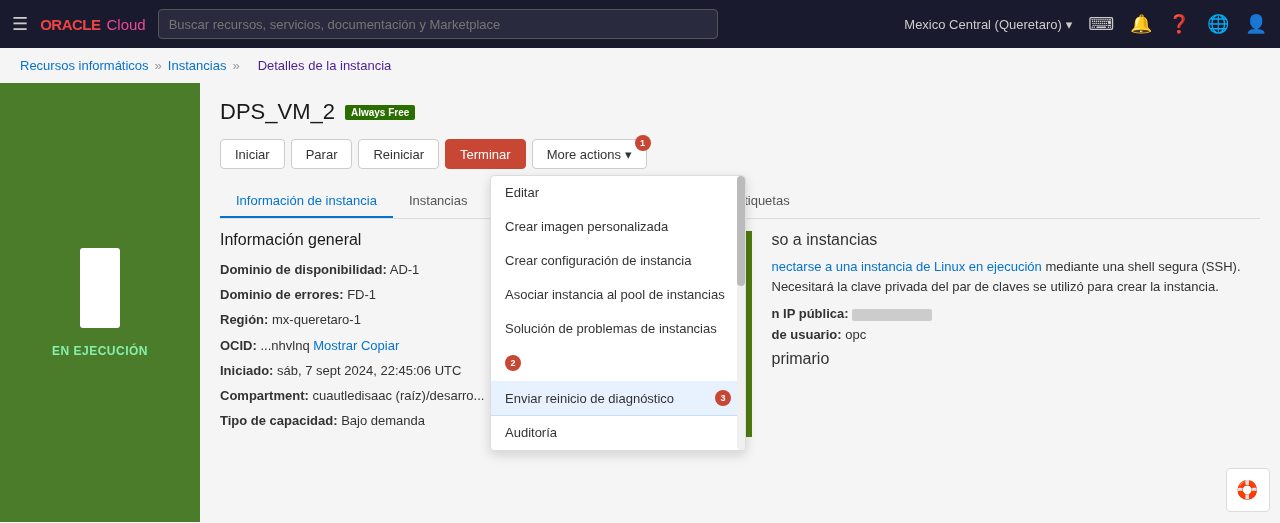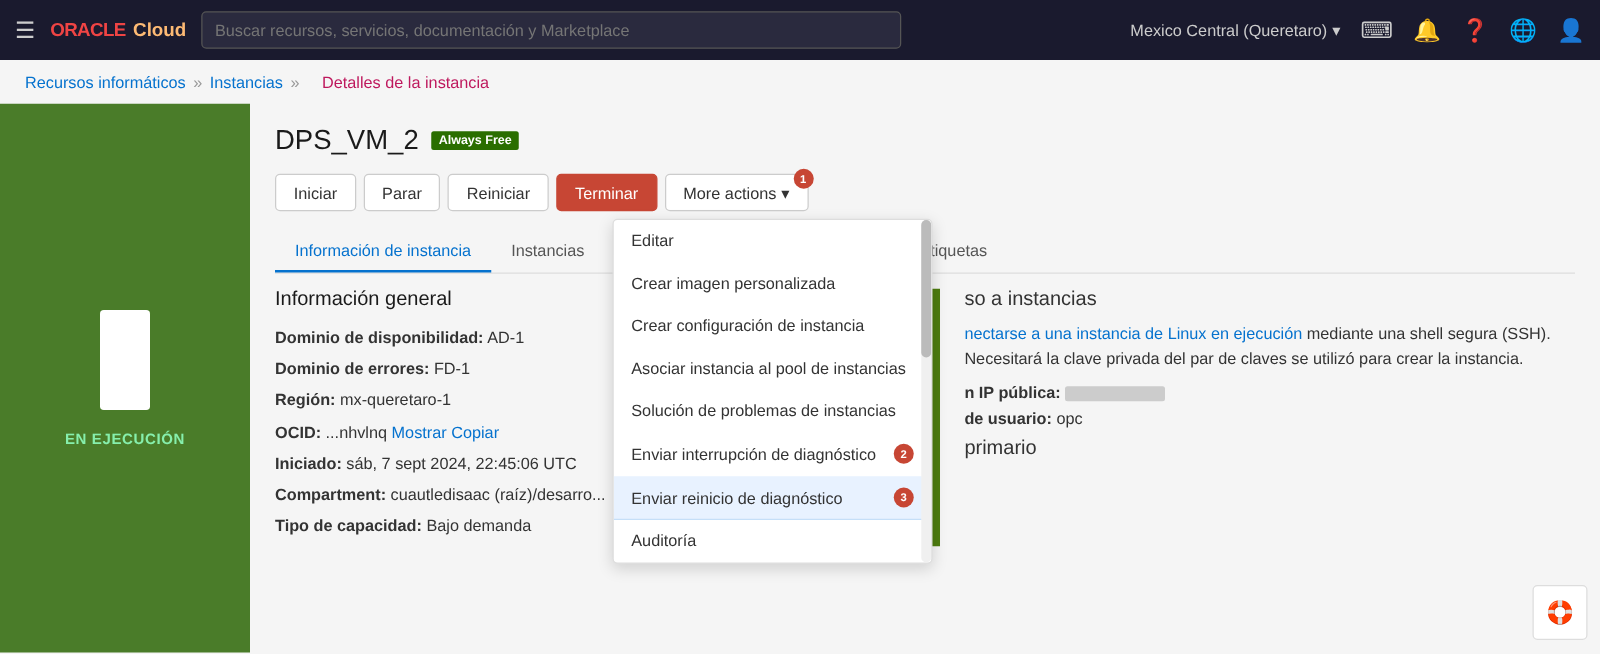--- a/index.html
+++ b/index.html
@@ -10,21 +10,21 @@
       background: #1a1a2e;
       display: flex;
       align-items: center;
       height: 48px;
       padding: 0 12px;
       gap: 12px;
     }
     .navbar-hamburger { color: #ccc; font-size: 18px; cursor: pointer; }
     .navbar-logo { display: flex; align-items: center; gap: 6px; }
     .navbar-logo-oracle { color: #ef4444; font-weight: 800; font-size: 15px; letter-spacing: -0.5px; }
-    .navbar-logo-cloud { color: #fdba74; font-size: 15px; font-weight: 700; }
+    .navbar-logo-cloud { color: #ec4899; font-size: 15px; font-weight: 400; }
     .navbar-search {
       flex: 1;
       max-width: 560px;
       height: 30px;
       border-radius: 4px;
       border: 1px solid #555;
       background: #2a2a3e;
       color: #ccc;
       padding: 0 10px;
       font-size: 13px;
@@ -52,21 +52,21 @@
       background: #f5f5f5;
       padding: 10px 20px;
       font-size: 13px;
       color: #0572ce;
       display: flex;
       align-items: center;
       gap: 6px;
     }
     .breadcrumb a { color: #0572ce; text-decoration: none; }
     .breadcrumb-sep { color: #999; }
-    .breadcrumb-current { color: #be185d; padding-left: 12px; }
+    .breadcrumb-current { color: #4c1d95; padding-left: 12px; }
 
     
     .main-content {
       display: flex;
       height: calc(523px - 48px - 36px);
       background: #f5f5f5;
     }
 
     
     .instance-image-panel {
@@ -380,21 +380,20 @@
           <div class="dropdown-item">
             <span>Crear configuración de instancia</span>
           </div>
           <div class="dropdown-item">
             <span>Asociar instancia al pool de instancias</span>
           </div>
           <div class="dropdown-item">
             <span>Solución de problemas de instancias</span>
           </div>
           <div class="dropdown-item">
-            <span>Enviar interrupción de diagnóstico</span>
             <span class="badge-red">2</span>
           </div>
           <div class="dropdown-item highlighted">
             <span>Enviar reinicio de diagnóstico</span>
             <span class="badge-red">3</span>
           </div>
           <div class="dropdown-item">
             <span>Auditoría</span>
           </div>
           <div class="scroll-track">

